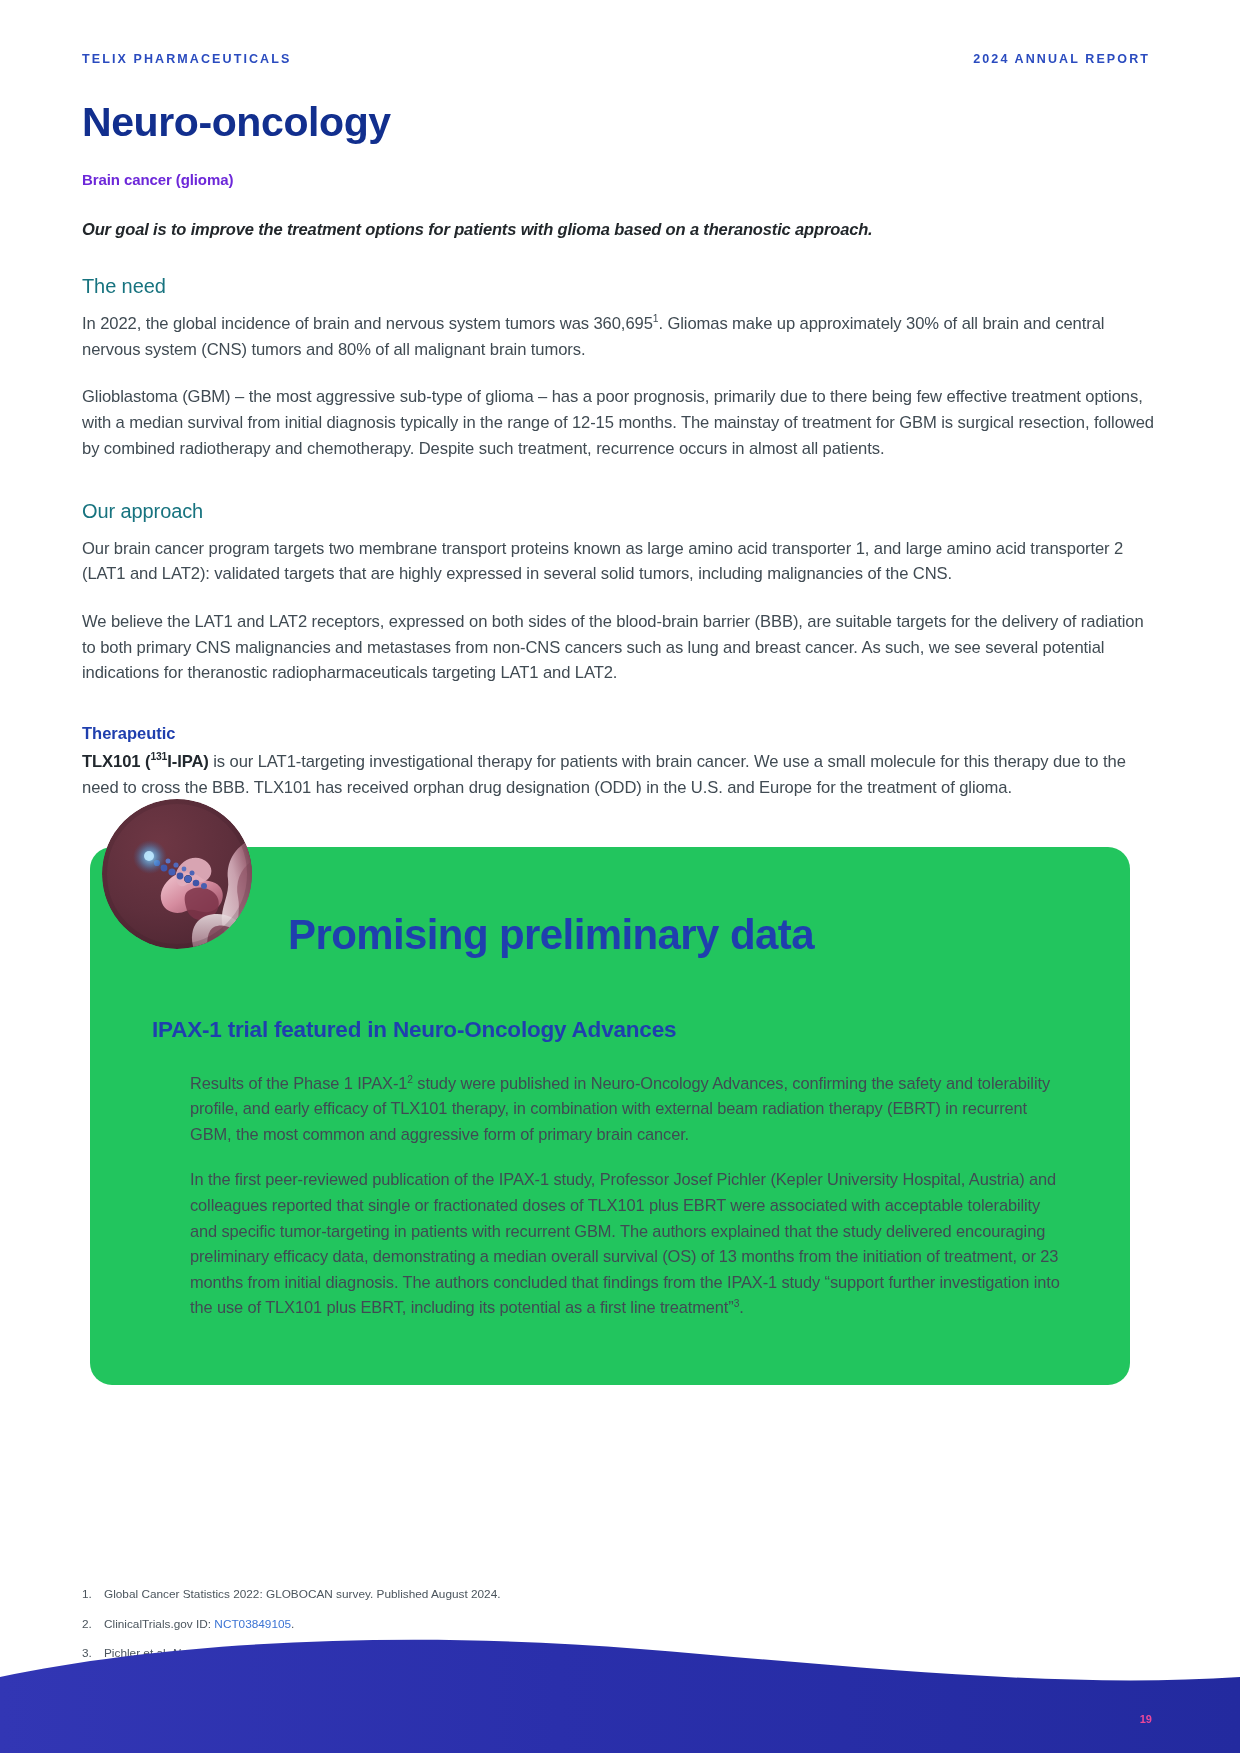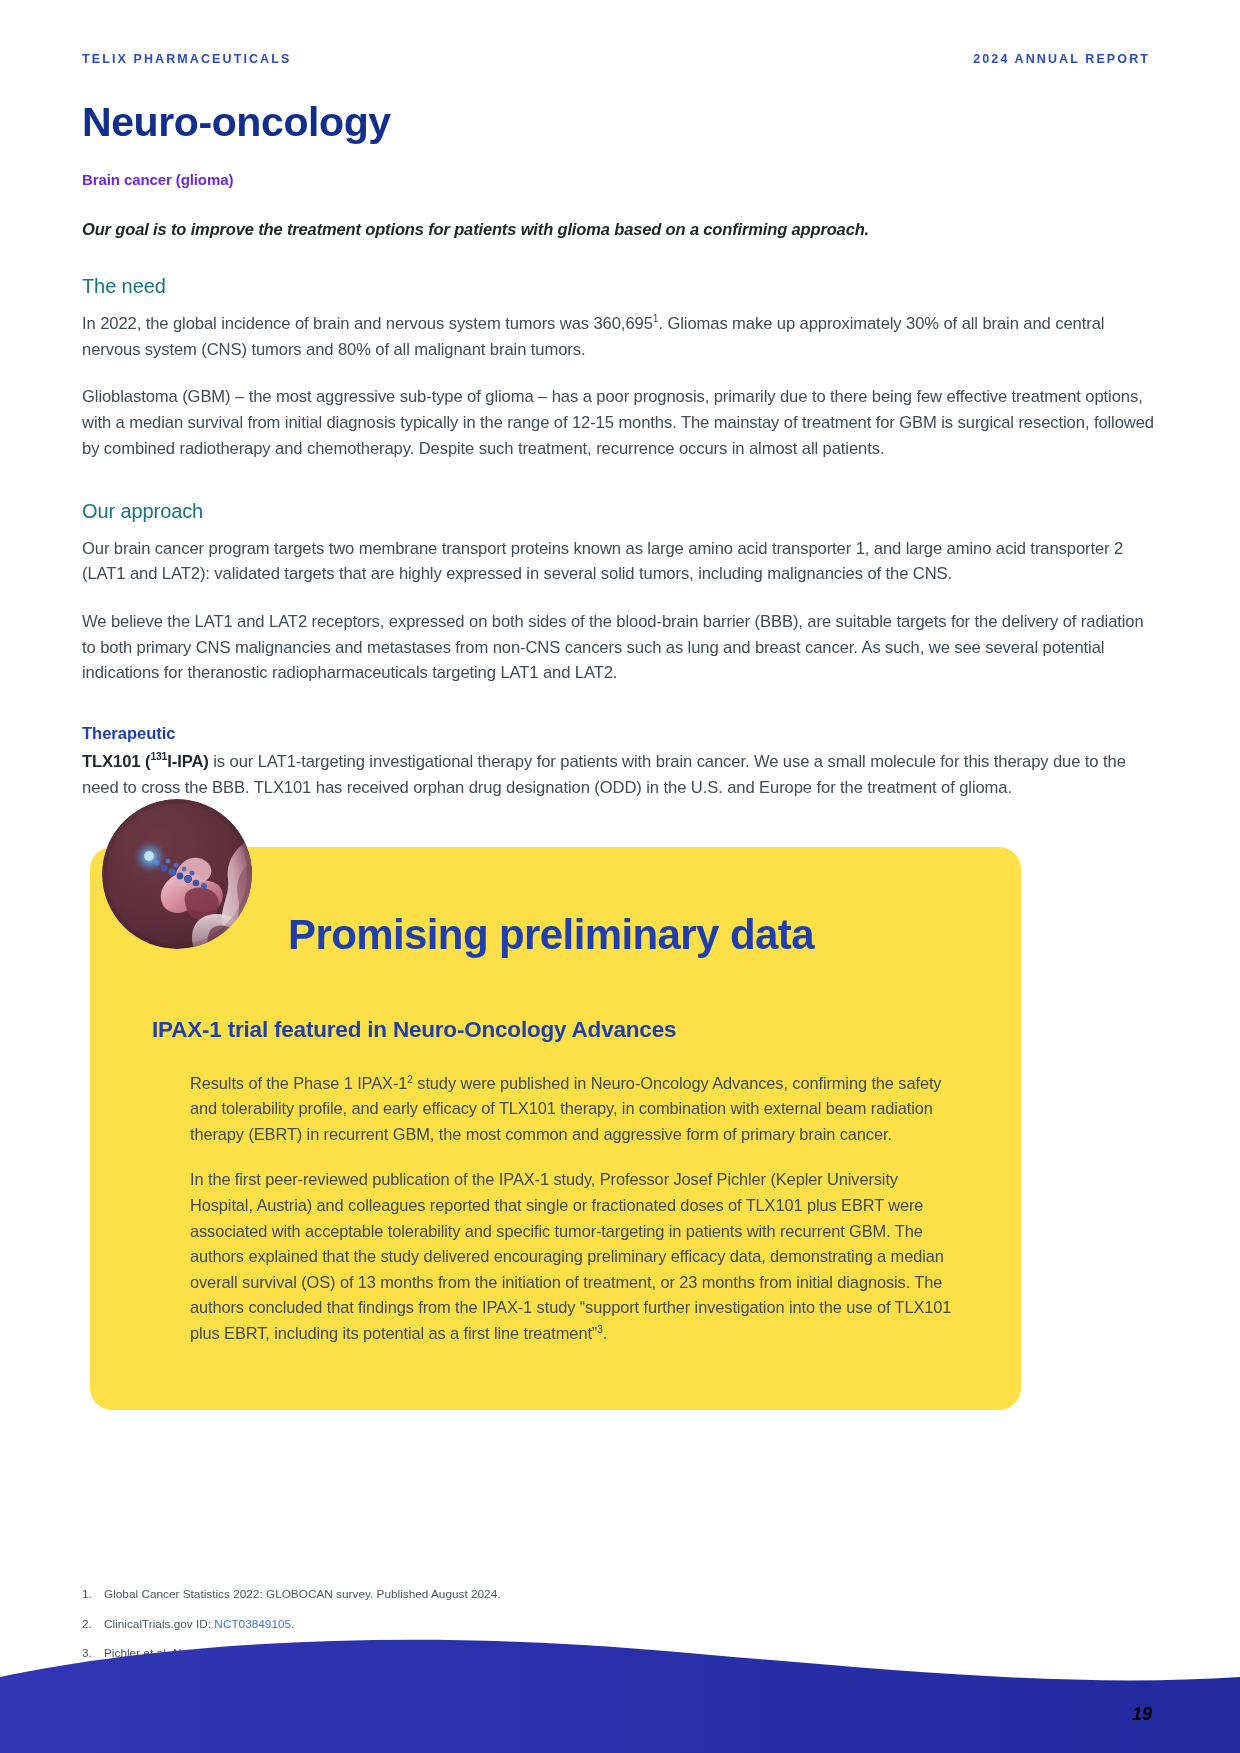--- a/index.html
+++ b/index.html
@@ -97,25 +97,25 @@
   sup { font-size: 0.62em; vertical-align: super; line-height: 0; }
   .block-gap-md { height: 16px; }
 
   
   .callout-wrap {
     position: relative;
     margin-top: 46px;
   }
   .callout {
     position: relative;
-    background: #fde047;
+    background: #22c55e;
     border-radius: 22px;
     padding: 86px 62px 44px 62px;
     margin-left: 8px;
-    width: 931px;
+    width: 1040px;
   }
   .callout-photo {
     position: absolute;
     left: 20px;
     top: -48px;
     width: 150px;
     height: 150px;
     border-radius: 50%;
     overflow: hidden;
     z-index: 5;
@@ -173,44 +173,43 @@
     left: 0;
     bottom: 0;
     width: 1240px;
     height: 120px;
   }
   .wave-footer svg { display: block; width: 1240px; height: 120px; }
   .page-number {
     position: absolute;
     right: 88px;
     bottom: 28px;
-    font-size: 18px;
+    font-size: 11px;
     font-weight: 600;
-    color: #000000;
+    color: #ec4899;
     z-index: 3;
-    font-style: italic;
   }
 </style>
 </head>
 <body>
 
 <div class="page">
 
   <div class="running-header">
     <span>TELIX PHARMACEUTICALS</span>
     <span>2024 ANNUAL REPORT</span>
   </div>
 
   <div class="content">
 
     <h1 class="page-title">Neuro-oncology</h1>
 
     <h2 class="section-title">Brain cancer (glioma)</h2>
 
-    <p class="goal-statement">Our goal is to improve the treatment options for patients with glioma based on a confirming approach.</p>
+    <p class="goal-statement">Our goal is to improve the treatment options for patients with glioma based on a theranostic approach.</p>
 
     <h3 class="sub-heading">The need</h3>
     <p class="body"><span>In 2022, the global incidence of brain and nervous system tumors was 360,695</span><sup>1</sup><span>. Gliomas make up approximately 30% of all brain and central nervous system (CNS) tumors and 80% of all malignant brain tumors.</span></p>
     <p class="body">Glioblastoma (GBM) – the most aggressive sub-type of glioma – has a poor prognosis, primarily due to there being few effective treatment options, with a median survival from initial diagnosis typically in the range of 12-15 months. The mainstay of treatment for GBM is surgical resection, followed by combined radiotherapy and chemotherapy. Despite such treatment, recurrence occurs in almost all patients.</p>
 
     <div class="block-gap-md"></div>
 
     <h3 class="sub-heading">Our approach</h3>
     <p class="body">Our brain cancer program targets two membrane transport proteins known as large amino acid transporter 1, and large amino acid transporter 2 (LAT1 and LAT2): validated targets that are highly expressed in several solid tumors, including malignancies of the CNS.</p>
     <p class="body">We believe the LAT1 and LAT2 receptors, expressed on both sides of the blood-brain barrier (BBB), are suitable targets for the delivery of radiation to both primary CNS malignancies and metastases from non-CNS cancers such as lung and breast cancer. As such, we see several potential indications for theranostic radiopharmaceuticals targeting LAT1 and LAT2.</p>

